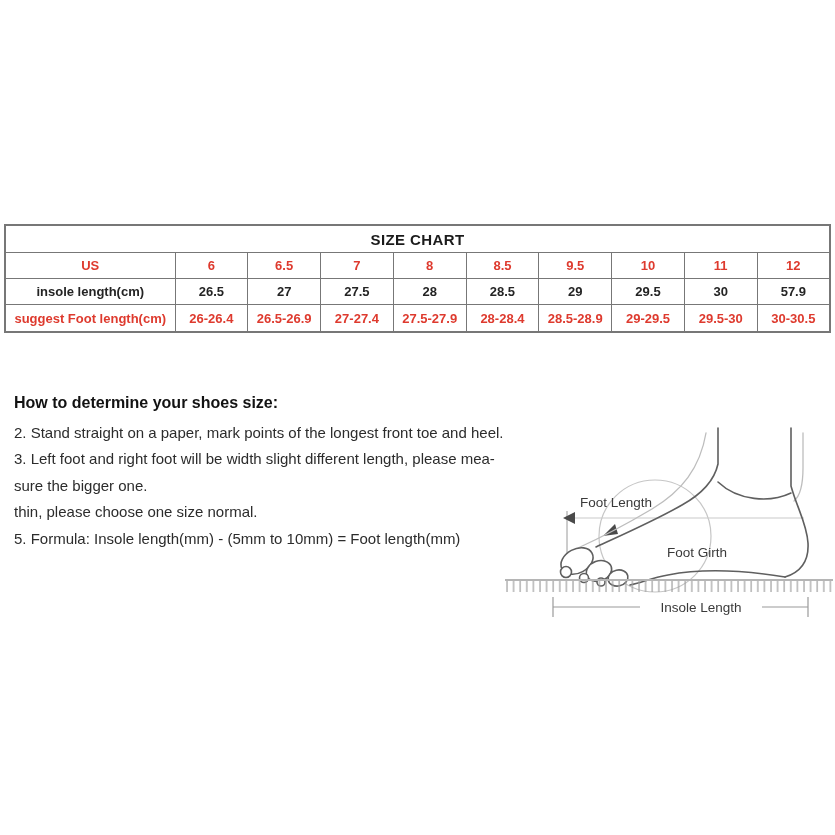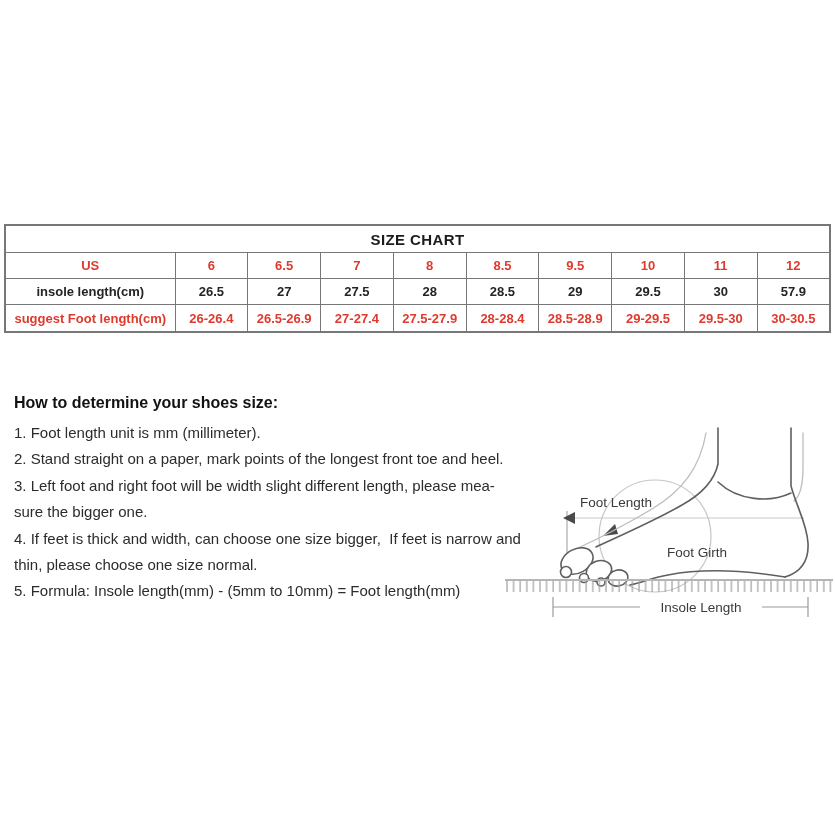--- a/index.html
+++ b/index.html
@@ -137,25 +137,23 @@
           <td class="red">29-29.5</td>
           <td class="red">29.5-30</td>
           <td class="red">30-30.5</td>
         </tr>
       </tbody>
   </table>
 
   <div class="instructions">
     <div class="instr-heading">How to determine your shoes size:</div>
     <div>
-        <div class="instr-line">1. Foot length unit is mm (millimeter).</div>
         <div class="instr-line">2. Stand straight on a paper, mark points of the longest front toe and heel.</div>
         <div class="instr-line">3. Left foot and right foot will be width slight different length, please mea-</div>
         <div class="instr-line">sure the bigger one.</div>
-        <div class="instr-line">4. If feet is thick and width, can choose one size bigger,  If feet is narrow and</div>
         <div class="instr-line">thin, please choose one size normal.</div>
         <div class="instr-line">5. Formula: Insole length(mm) - (5mm to 10mm) = Foot length(mm)</div>
       </div>
   </div>
 
   <svg class="foot-diagram" viewBox="495 405 340 228">
 
     <defs>
       <pattern id="rulerTicks" width="6.6" height="11" patternUnits="userSpaceOnUse" x="506" y="581">
         <line x1="1" y1="0" x2="1" y2="11" stroke="#a0a0a0" stroke-width="1.2"></line>

